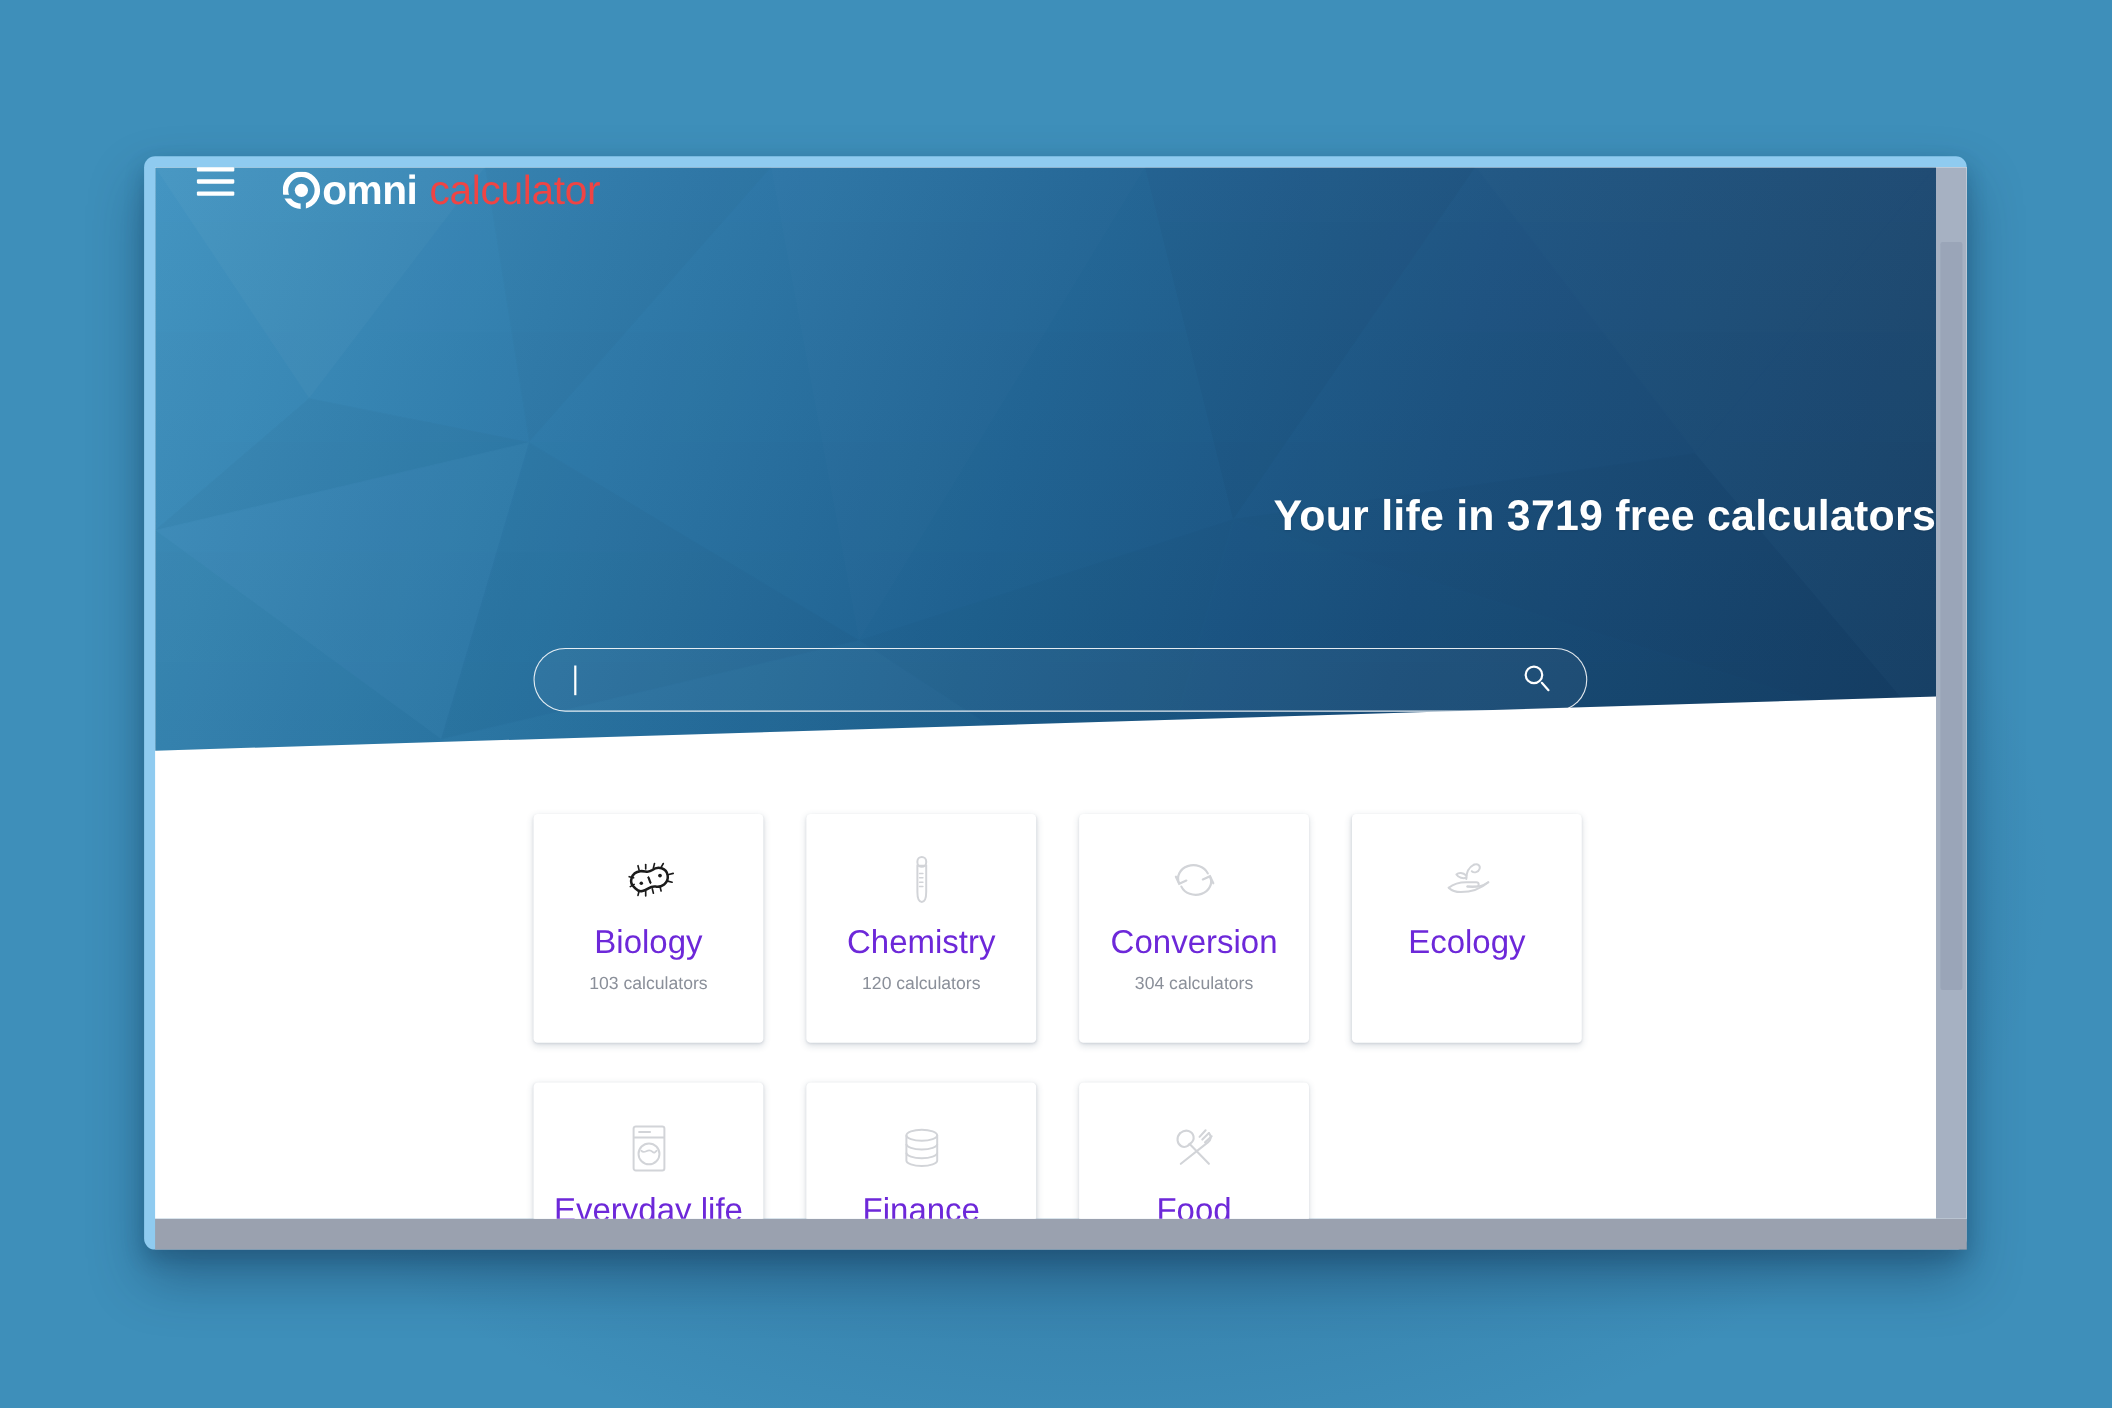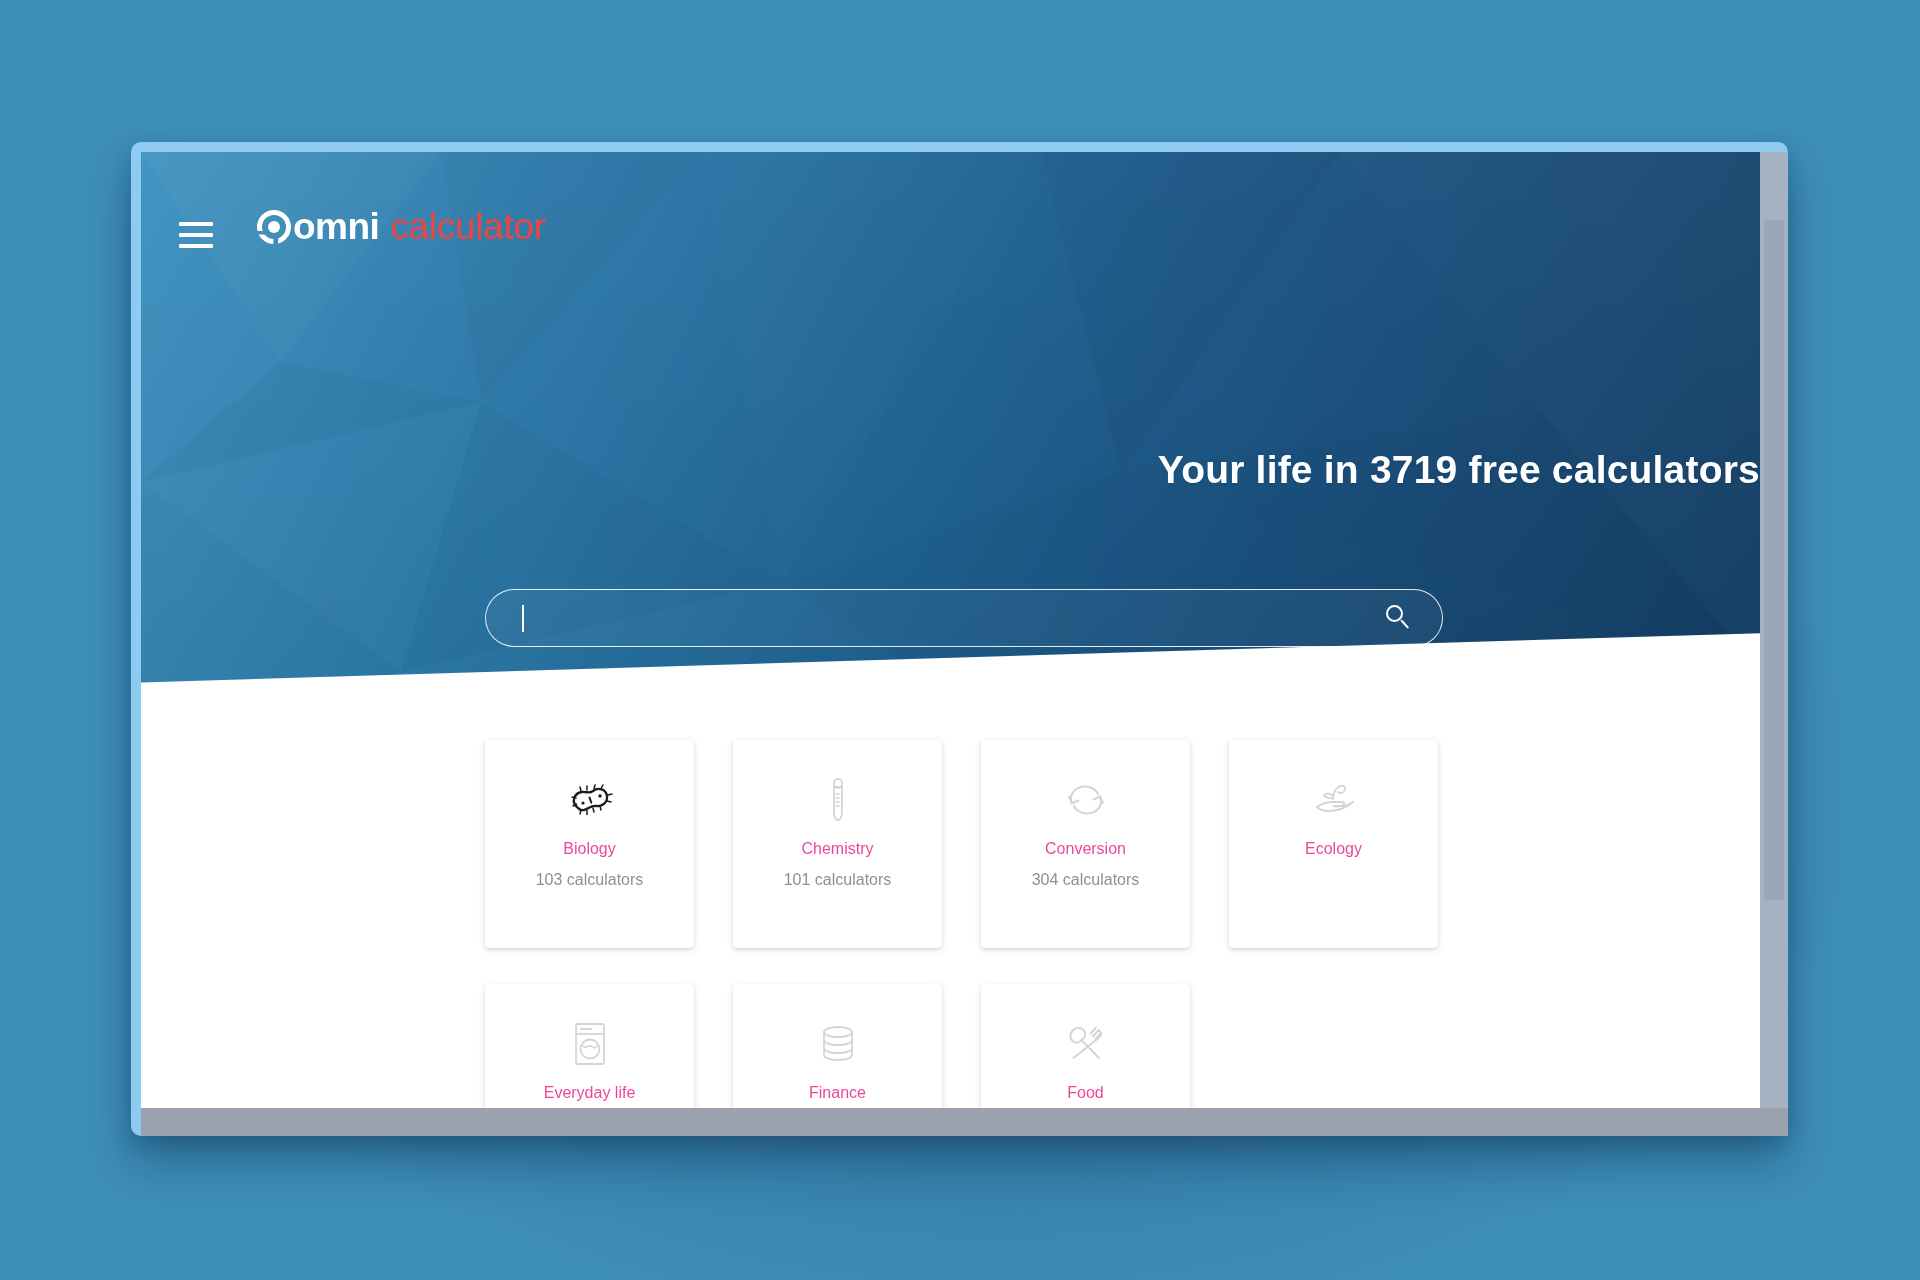--- a/index.html
+++ b/index.html
@@ -62,21 +62,21 @@
     background: linear-gradient(180deg, rgba(255,255,255,0.035) 0%, rgba(0,0,0,0.06) 100%);
   }
 
   
   #header {
     position: absolute;
     left: 0; top: 0;
     width: 1619px;
     height: 96px;
     display: flex;
-    align-items: flex-end;
+    align-items: flex-start;
     padding-left: 38px;
     z-index: 6;
   }
 
   #hamburger-button {
     width: 34px; height: 26px;
     display: flex; flex-direction: column; justify-content: space-between;
     cursor: pointer;
     margin-right: 44px;
   }
@@ -208,22 +208,22 @@
     padding-top: 34px;
     cursor: pointer;
   }
   .card-icon {
     height: 52px;
     width: 60px;
     display: flex; align-items: center; justify-content: center;
   }
   .card-title {
     margin-top: 14px;
-    font-size: 16px;
-    color: #ec4899;
+    font-size: 30px;
+    color: #6d28d9;
     font-weight: 400;
     line-height: 1.1;
   }
   .card-count {
     margin-top: 13px;
     font-size: 16px;
     color: #8a8f99;
   }
 
   
@@ -343,21 +343,21 @@
               <path d="M11 11 L11 35 Q11 44 15 44 Q19 44 19 35 L19 11 Z" fill="none" stroke="#d2d4d8" stroke-width="1.8"></path>
               <g stroke="#d2d4d8" stroke-width="1.4" stroke-linecap="round">
                 <path d="M13 18 L16 18"></path>
                   <path d="M13 22 L16 22"></path>
                 <path d="M13 26 L16 26"></path>
                   <path d="M13 30 L16 30"></path>
               </g>
             </svg>
           </div>
           <div class="card-title">Chemistry</div>
-          <div class="card-count">101 calculators</div>
+          <div class="card-count">120 calculators</div>
         </div>
 
 
         <div class="card">
           <div class="card-icon">
             <svg width="46" height="38" viewBox="0 0 46 38">
               <g fill="none" stroke="#d2d4d8" stroke-width="2" stroke-linecap="round">
                 <path d="M9 22 A14 12 0 0 1 35 13"></path>
                 <path d="M37 16 A14 12 0 0 1 11 25"></path>
                 <path d="M6 16 L9 22.5 L15.5 19.5"></path>

